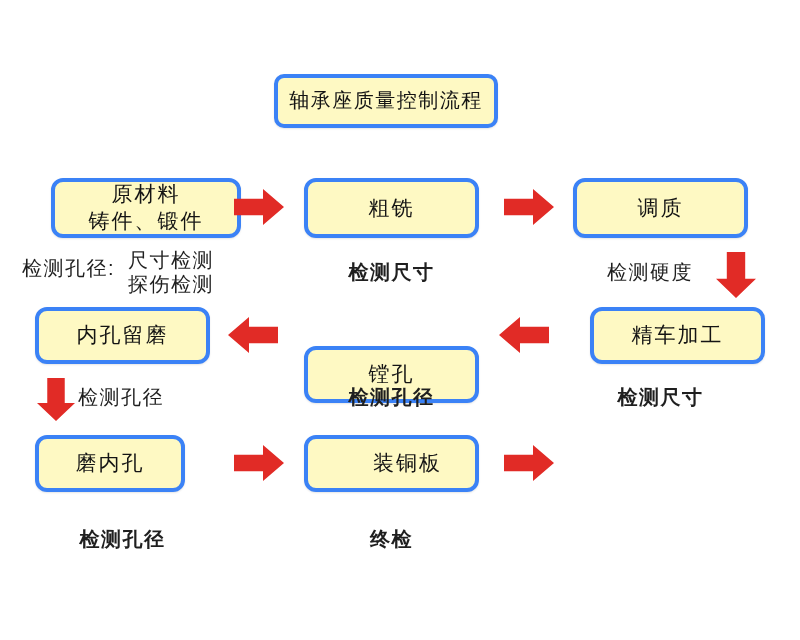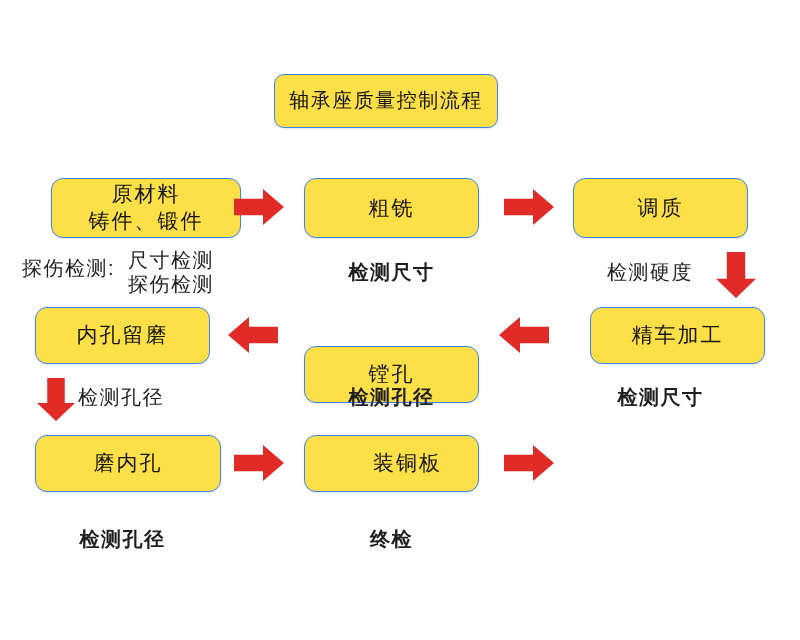--- a/index.html
+++ b/index.html
@@ -15,22 +15,22 @@
   #canvas {
     position: relative;
     width: 800px;
     height: 640px;
     background: #ffffff;
     overflow: hidden;
   }
   .node {
     position: absolute;
     box-sizing: border-box;
-    background: #fde047;
-    border: 1px solid #3b82f6;
+    background: #fef9c3;
+    border: 4px solid #3b82f6;
     border-radius: 12px;
     display: flex;
     align-items: center;
     justify-content: center;
     text-align: center;
     color: #141414;
     font-size: 21px;
     letter-spacing: 2px;
     line-height: 1.28;
     box-shadow: 0 1px 2px rgba(0,0,0,0.10);
@@ -94,21 +94,21 @@
   <div class="node" style="left:304px; top:178px; width:175px; height:60px;">
     <span class="node-text">粗铣</span>
   </div>
 
   <div class="arrow right" style="left:504px; top:189px; width:50px; height:36px;"></div>
 
   <div class="node" style="left:573px; top:178px; width:175px; height:60px;">
     <span class="node-text">调质</span>
   </div>
 
-  <div class="caption inline-left" style="left:22px; top:256px;">探伤检测:</div>
+  <div class="caption inline-left" style="left:22px; top:256px;">检测孔径:</div>
   <div class="caption inline-left" style="left:128px; top:248px;">尺寸检测
 探伤检测</div>
 
   <div class="caption center" style="left:304px; top:260px; width:175px;">检测尺寸</div>
 
   <div class="caption inline-left" style="left:607px; top:260px;">检测硬度</div>
 
   <div class="arrow down" style="left:716px; top:252px; width:40px; height:46px;"></div>
 
   <div class="node" style="left:35px; top:307px; width:175px; height:57px;">
@@ -127,21 +127,21 @@
     <span class="node-text">精车加工</span>
   </div>
 
   <div class="arrow down" style="left:37px; top:378px; width:38px; height:43px;"></div>
   <div class="caption inline-left" style="left:78px; top:385px;">检测孔径</div>
 
   <div class="caption center" style="left:304px; top:385px; width:175px;">检测孔径</div>
 
   <div class="caption center" style="left:573px; top:385px; width:175px;">检测尺寸</div>
 
-  <div class="node" style="left:35px; top:435px; width:186px; height:57px;">
+  <div class="node" style="left:35px; top:435px; width:150px; height:57px;">
     <span class="node-text">磨内孔</span>
   </div>
 
   <div class="arrow right" style="left:234px; top:445px; width:50px; height:36px;"></div>
 
   <div class="node" style="left:304px; top:435px; width:175px; height:57px;padding-left:32px;">
     <span class="node-text">装铜板</span>
   </div>
 
   <div class="arrow right" style="left:504px; top:445px; width:50px; height:36px;"></div>

